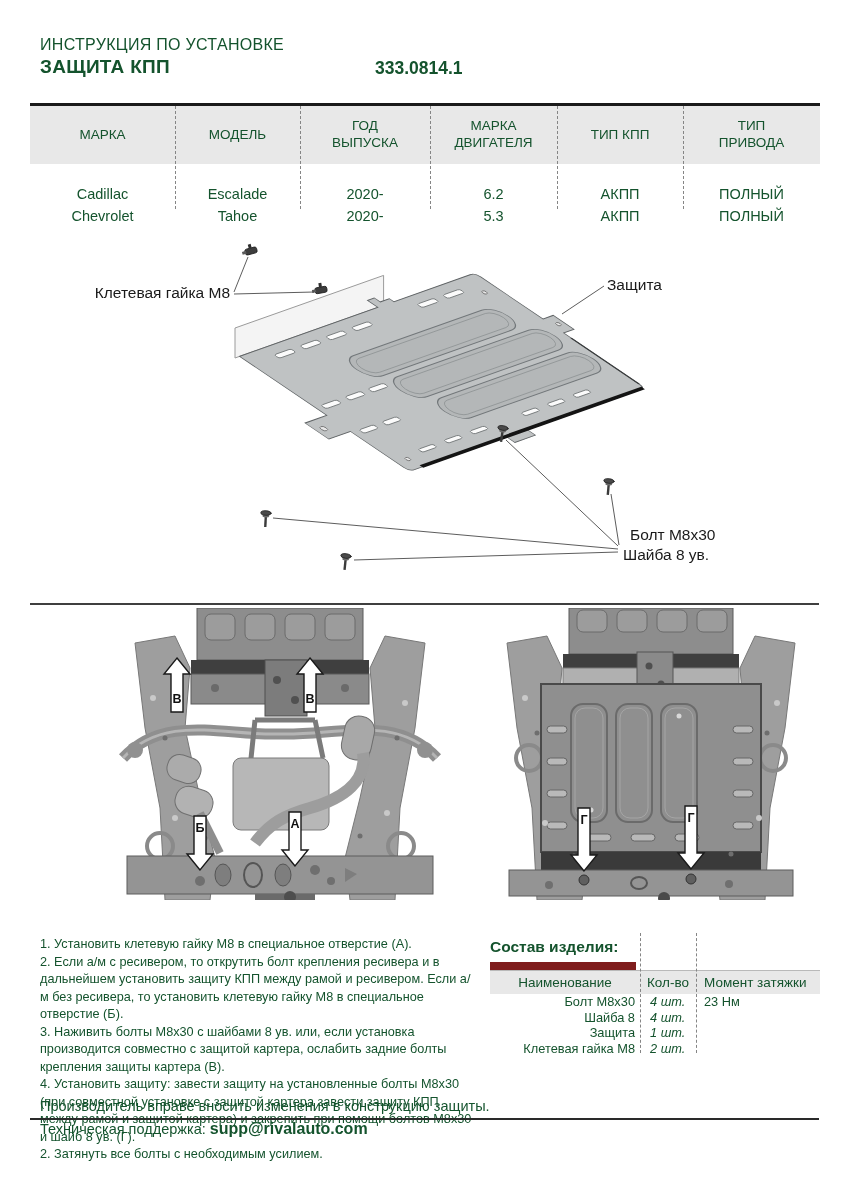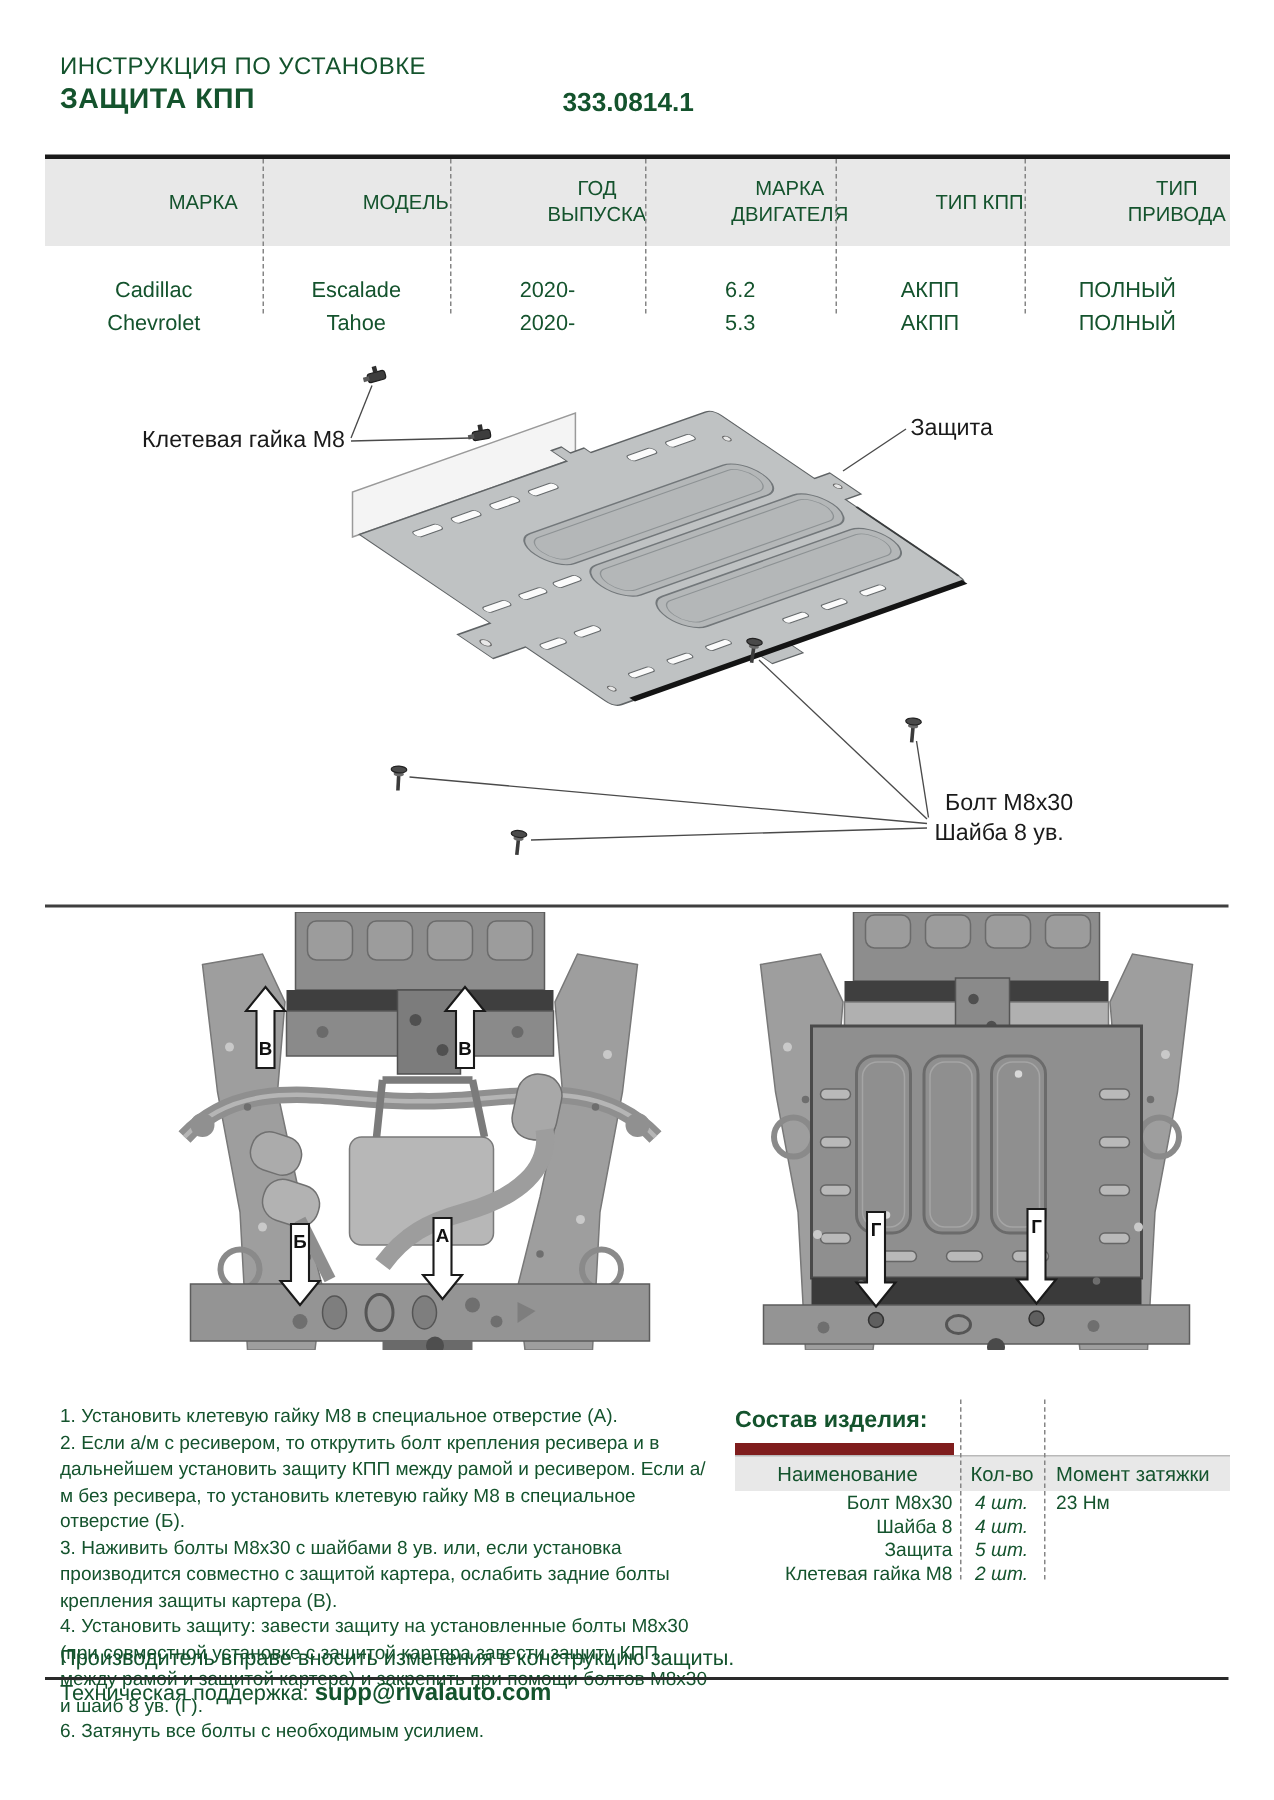--- a/index.html
+++ b/index.html
@@ -6,21 +6,21 @@
   .page{position:relative;width:849px;height:1200px;background:#ffffff;margin:0 auto;
         font-family:"Liberation Sans",sans-serif;color:#14532d;overflow:hidden;}
   .abs{position:absolute;}
   
   .hd-line1{font-size:16px;letter-spacing:.3px;}
   .hd-line2{font-size:19px;font-weight:bold;letter-spacing:.3px;}
   .hd-part{font-size:17.5px;font-weight:bold;}
   
   .fit{position:absolute;left:30px;top:103px;width:790px;height:104px;border-top:3px solid #1a1a1a;}
   .fit-head{display:grid;grid-template-columns:145px 125px 130px 127px 126px 137px;background:#e8e8e8;
-            height:58px;align-items:center;text-align:center;font-size:13.5px;line-height:1.25;padding-left:33px;}
+            height:58px;align-items:center;text-align:center;font-size:13.5px;line-height:1.25;}
   .fit-row{display:grid;grid-template-columns:145px 125px 130px 127px 126px 137px;
            text-align:center;font-size:14.5px;line-height:1.5;}
   .fit-body{padding-top:20px;}
   .vdash{position:absolute;top:0;height:103px;width:0;border-left:1px dashed #858585;}
   
   svg text{font-family:"Liberation Sans",sans-serif;}
   .dia-label{font-size:15.5px;fill:#1a1a1a;}
   .marker-letter{font-size:12.5px;font-weight:bold;fill:#111;}
   .rule{position:absolute;left:30px;width:789px;border-top:2.5px solid #3f3f3f;}
   
@@ -330,21 +330,21 @@
       <polygon points="212,261 199,245 206,245 206,198 218,198 218,245 225,245" fill="#ffffff" stroke="#1a1a1a" stroke-width="1.4"></polygon>
       <text x="212" y="214" text-anchor="middle" class="marker-letter">Г</text>
     </g>
   </svg>
 
   <div class="instr">
     <p>1. Установить клетевую гайку М8 в специальное отверстие (А).</p>
     <p>2. Если а/м с ресивером, то открутить болт крепления ресивера и в дальнейшем установить защиту КПП между рамой и ресивером. Если а/м без ресивера, то установить клетевую гайку М8 в специальное отверстие (Б).</p>
     <p>3. Наживить болты М8х30 с шайбами 8 ув. или, если установка производится совместно с защитой картера, ослабить задние болты крепления защиты картера (В).</p>
     <p>4. Установить защиту: завести защиту на установленные болты М8х30 (при совместной установке с защитой картера завести защиту КПП между рамой и защитой картера) и закрепить при помощи болтов М8х30 и шайб 8 ув. (Г).</p>
-    <p>6. Затянуть все болты с необходимым усилием.</p>
+    <p>2. Затянуть все болты с необходимым усилием.</p>
   </div>
 
   <div class="parts">
     <span class="parts-title">Состав изделия:</span>
     <div class="parts-head">
       <div class="ph-name">Наименование</div>
       <div class="ph-qty">Кол-во</div>
       <div class="ph-torque">Момент затяжки</div>
     </div>
     <div class="parts-row">
@@ -352,21 +352,21 @@
       <div class="pc-qty">4 шт.</div>
       <div class="pc-torque">23 Нм</div>
     </div>
     <div class="parts-row">
       <div class="pc-name">Шайба 8</div>
       <div class="pc-qty">4 шт.</div>
       <div class="pc-torque"></div>
     </div>
     <div class="parts-row">
       <div class="pc-name">Защита</div>
-      <div class="pc-qty">5 шт.</div>
+      <div class="pc-qty">1 шт.</div>
       <div class="pc-torque"></div>
     </div>
     <div class="parts-row">
       <div class="pc-name">Клетевая гайка М8</div>
       <div class="pc-qty">2 шт.</div>
       <div class="pc-torque"></div>
     </div>
     <div class="pdash" style="left:150px;"></div>
     <div class="pdash" style="left:206px;"></div>
   </div>

